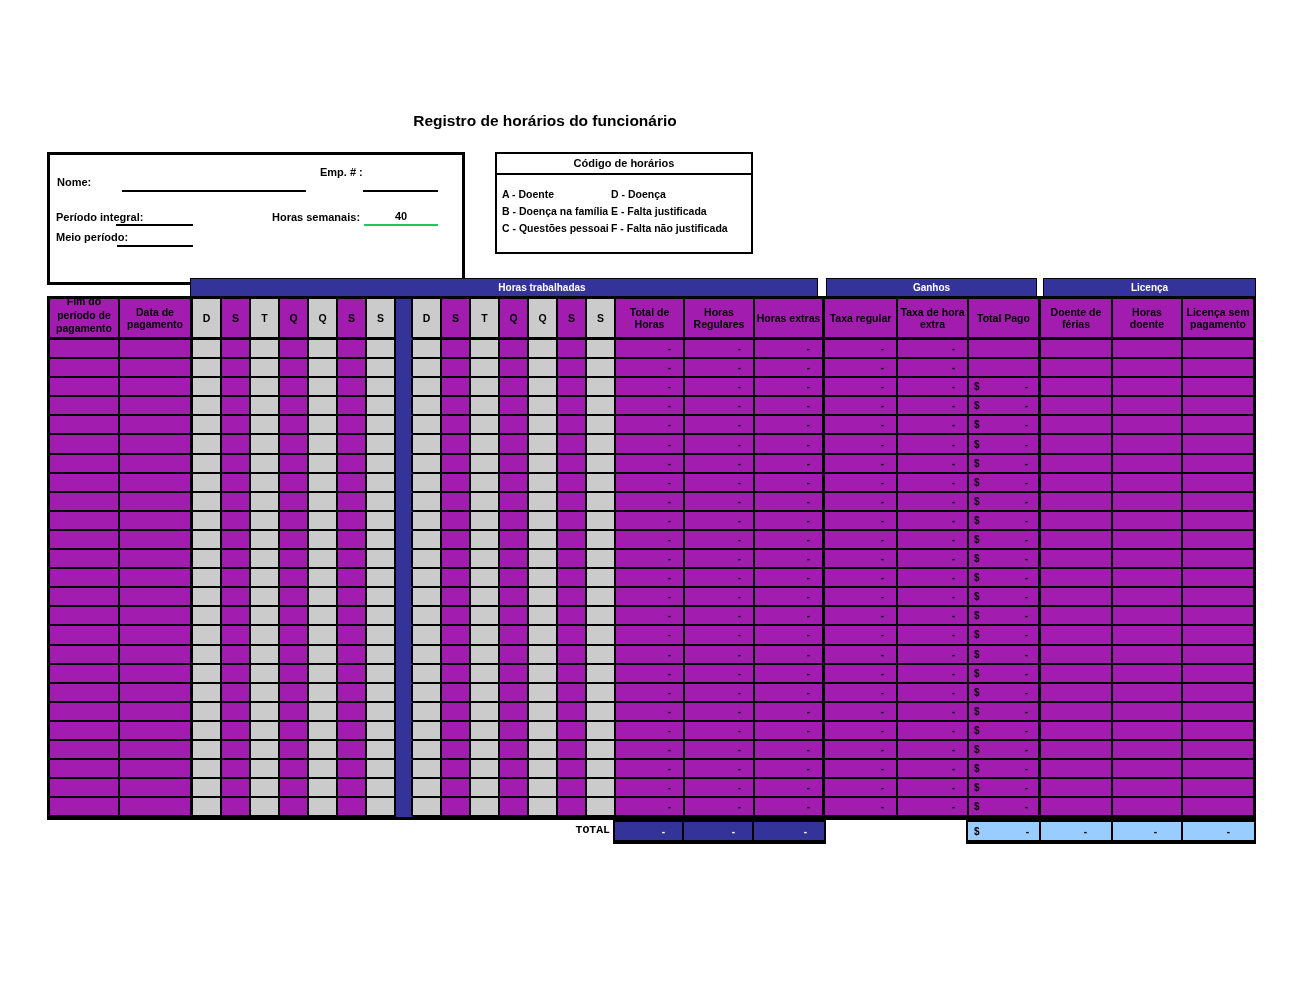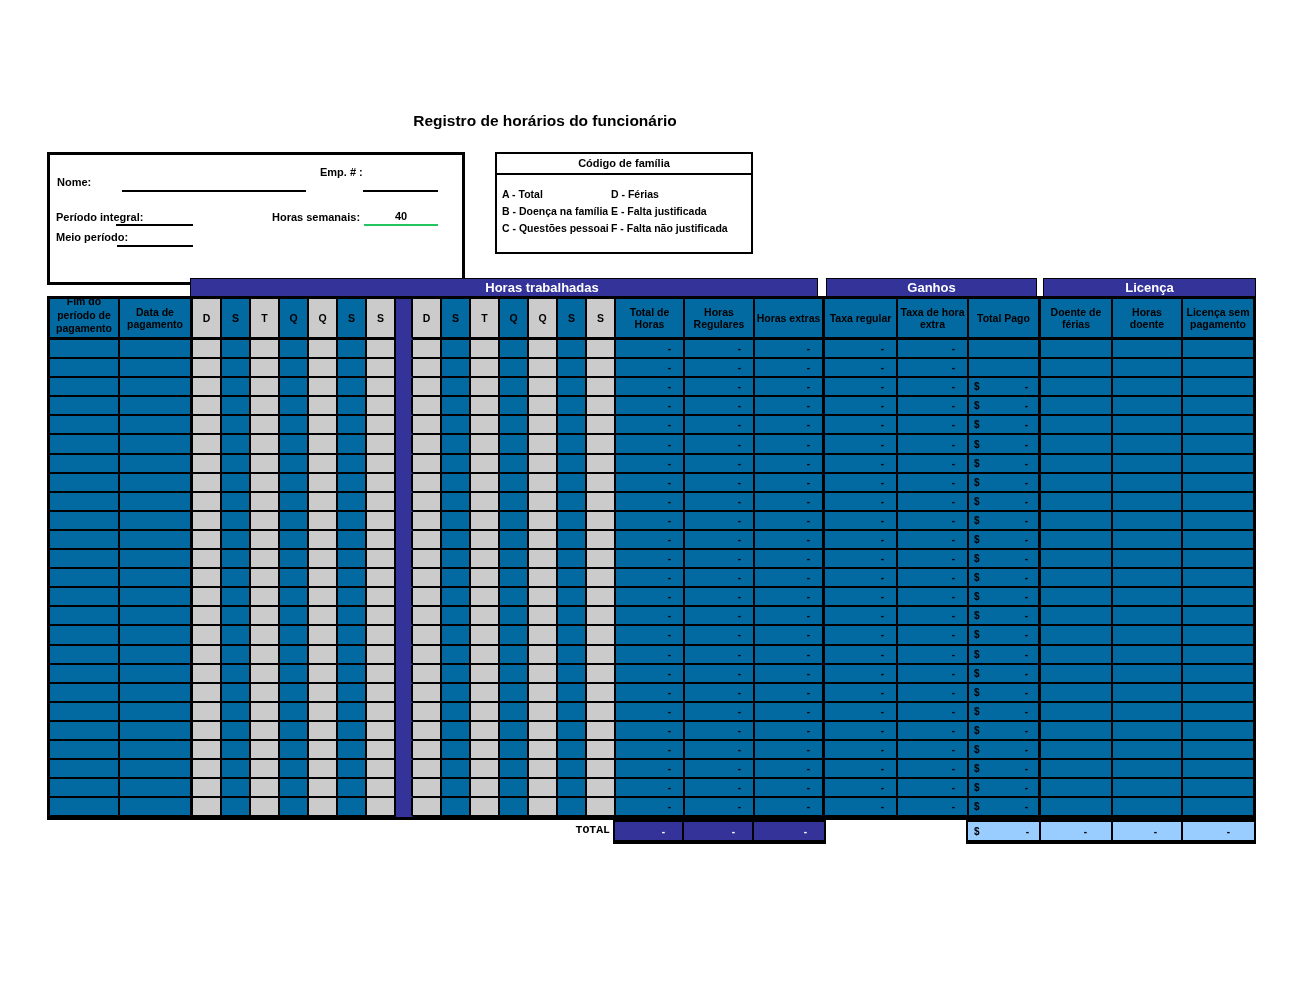--- a/index.html
+++ b/index.html
@@ -24,28 +24,28 @@
 
   
   .absbox{left:495px;top:152px;width:258px;height:102px;border:2.5px solid #000;}
   .absbox .hd{height:19px;border-bottom:2.5px solid #000;text-align:center;
               font-size:11px;font-weight:bold;line-height:19px;}
   .abscol{position:absolute;top:32px;font-size:10.5px;font-weight:bold;line-height:17px;white-space:nowrap;}
   .abscol.left{left:5px;}
   .abscol.right{left:114px;}
 
   
-  .banner{background:var(--navy);border:1.5px solid #000;color:#fff;font-size:13px;font-weight:bold;
+  .banner{background:var(--navy);border:1.5px solid #000;color:#fff;font-size:10px;font-weight:bold;
           display:flex;align-items:center;justify-content:center;height:19px;}
   .banner.b1{left:190px;top:278px;width:628px;padding-left:76px;}
   .banner.b2{left:826px;top:278px;width:211px;}
   .banner.b3{left:1043px;top:278px;width:213px;}
 
   
-  .grid{left:47px;top:296px;display:grid;border:3px solid #000;background:#0369a1;
+  .grid{left:47px;top:296px;display:grid;border:3px solid #000;background:#a21caf;
         grid-template-rows:41px;}
   .c{border-right:2px solid #000;border-bottom:2px solid #000;box-sizing:border-box;
      display:flex;align-items:center;min-width:0;}
   .c.last{border-right:none;}
   .c.thick{border-right:3px solid #000;}
   .c.h{justify-content:center;text-align:center;font-weight:bold;font-size:10.5px;
        line-height:12.5px;border-bottom:3px solid #000;padding:0 1px;}
   .c.gray{background-color:var(--gray);
           background-image:radial-gradient(#969696 0.6px, transparent 0.7px);
           background-size:4px 4px;}
@@ -83,28 +83,28 @@
   <span class="lbl" style="left:6px;top:56px">Período integral:</span>
   <span class="blank" style="left:66px;top:56px;width:77px"></span>
   <span class="lbl" style="left:222px;top:56px">Horas semanais:</span>
   <span class="valblank" style="left:314px;top:55px;width:74px">40</span>
 
   <span class="lbl" style="left:6px;top:76px">Meio período:</span>
   <span class="blank" style="left:67px;top:77px;width:76px"></span>
 </div>
 
 <div class="abs absbox">
-  <div class="hd">Código de família</div>
+  <div class="hd">Código de horários</div>
   <div class="abscol left" id="abs-left">
-      <div>A - Total</div>
+      <div>A - Doente</div>
       <div>B - Doença na família</div>
       <div>C - Questões pessoai</div>
     </div>
   <div class="abscol right" id="abs-right">
-      <div>D - Férias</div>
+      <div>D - Doença</div>
       <div>E - Falta justificada</div>
       <div>F - Falta não justificada</div>
     </div>
 </div>
 
 <div class="abs banner b1">Horas trabalhadas</div>
 <div class="abs banner b2">Ganhos</div>
 <div class="abs banner b3">Licença</div>
 
 <div class="abs grid" id="grid" style="grid-template-columns: 70px 73px 29px 29px 29px 29px 29px 29px 29px 17px 29px 29px 29px 29px 29px 29px 29px 69px 70px 70px 73px 71px 72px 72px 70px 70px; grid-template-rows: 41px repeat(25, 19.1px);">

